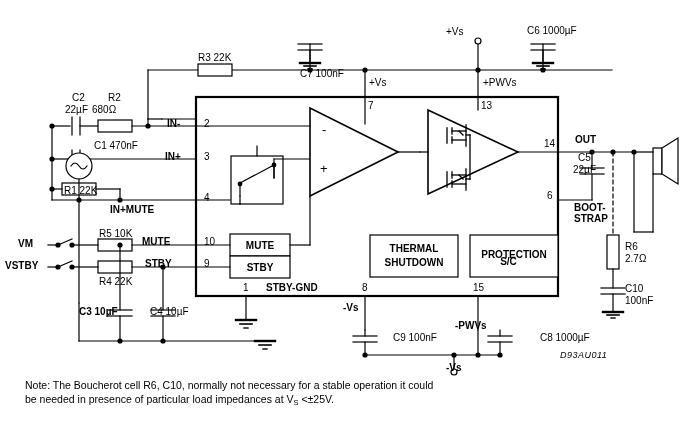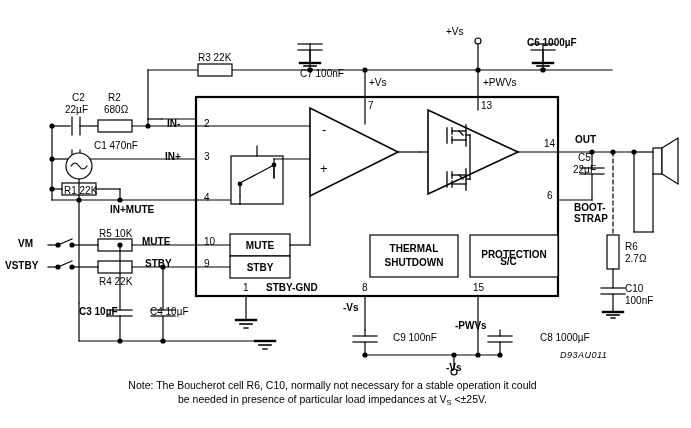--- a/index.html
+++ b/index.html
@@ -2,21 +2,21 @@
 <html><head>
 <meta charset="utf-8">
 <style>
   html,body{margin:0;padding:0;background:#fff;}
   body{width:691px;height:428px;font-family:"Liberation Sans",sans-serif;color:#000;}
   #root{position:relative;width:691px;height:428px;overflow:hidden;}
   svg#schematic{position:absolute;left:0;top:0;width:691px;height:428px;}
   .lbl{position:absolute;font-size:10px;line-height:11px;white-space:pre;color:#000;}
   .lbl.b{font-weight:bold;}
   .lbl.c{text-align:center;}
-  .note{position:absolute;font-size:10.5px;line-height:14px;text-align:center;width:665px;}
+  .note{position:absolute;font-size:10.5px;line-height:14px;text-align:left;width:665px;margin-left:25px;}
   .ital{font-style:italic;font-size:9px;letter-spacing:.5px;}
   sub{font-size:7.5px;vertical-align:-2px;}
 </style>
 </head>
 <body>
 
 <div id="root">
 
 <svg id="schematic" viewBox="0 0 691 428">
   <g stroke="#000" fill="none" stroke-width="1.2" stroke-linecap="square">
@@ -257,31 +257,31 @@
     <line x1="265" y1="341" x2="265" y2="341"></line>
   </g>
 
   <g fill="#000" font-family="Liberation Sans, sans-serif" font-size="13">
     <text x="322" y="134">-</text>
     <text x="320" y="173">+</text>
   </g>
 </svg>
 
 <div class="lbl" style="left:300px;top:25px;margin-top:43px;">C7 100nF</div>
-<div class="lbl" style="left:527px;top:37px;font-weight:bold;">C6 1000µF</div>
+<div class="lbl" style="left:527px;top:25px;">C6 1000µF</div>
 <div class="lbl" style="left:446px;top:26px;">+Vs</div>
 
 <div class="lbl" style="left:198px;top:52px;">R3 22K</div>
 <div class="lbl" style="left:369px;top:77px;">+Vs</div>
 <div class="lbl" style="left:483px;top:77px;">+PWVs</div>
 
 <div class="lbl" style="left:72px;top:92px;">C2</div>
 <div class="lbl" style="left:65px;top:104px;">22µF</div>
 <div class="lbl" style="left:108px;top:92px;">R2</div>
-<div class="lbl" style="left:104px;top:104px;">680Ω</div>
+<div class="lbl" style="left:92px;top:104px;">680Ω</div>
 
 <div class="lbl b" style="left:167px;top:118px;">IN-</div>
 <div class="lbl" style="left:368px;top:100px;">7</div>
 <div class="lbl" style="left:481px;top:100px;">13</div>
 <div class="lbl" style="left:204px;top:118px;">2</div>
 <div class="lbl" style="left:204px;top:151px;">3</div>
 <div class="lbl" style="left:204px;top:192px;">4</div>
 <div class="lbl" style="left:544px;top:138px;">14</div>
 <div class="lbl" style="left:547px;top:190px;">6</div>
 <div class="lbl" style="left:204px;top:236px;">10</div>

